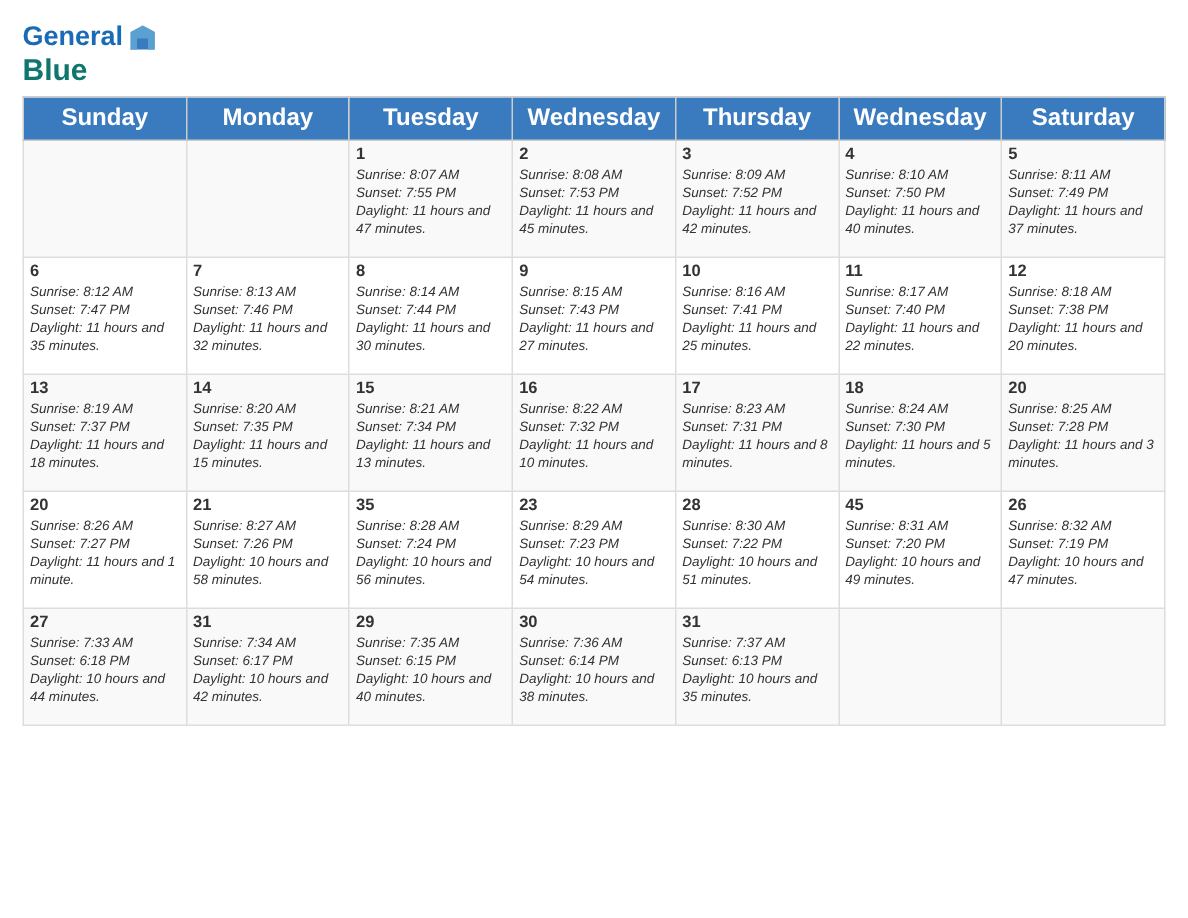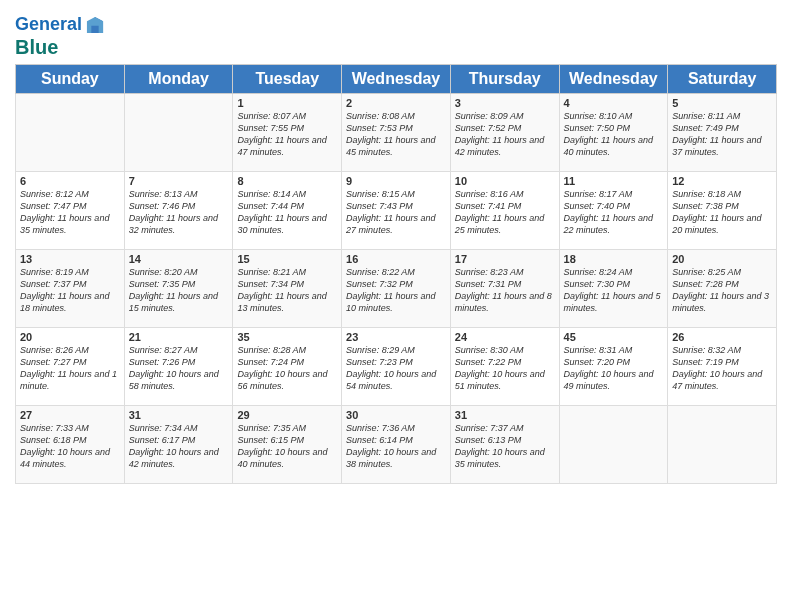--- a/index.html
+++ b/index.html
@@ -225,21 +225,21 @@
           </td>
           <td>
             <span class="day-number">35</span>
             <div class="day-info">Sunrise: 8:28 AM<br>Sunset: 7:24 PM<br>Daylight: 10 hours and 56 minutes.</div>
           </td>
           <td>
             <span class="day-number">23</span>
             <div class="day-info">Sunrise: 8:29 AM<br>Sunset: 7:23 PM<br>Daylight: 10 hours and 54 minutes.</div>
           </td>
           <td>
-            <span class="day-number">24</span>
+            <span class="day-number">28</span>
             <div class="day-info">Sunrise: 8:30 AM<br>Sunset: 7:22 PM<br>Daylight: 10 hours and 51 minutes.</div>
           </td>
           <td>
             <span class="day-number">45</span>
             <div class="day-info">Sunrise: 8:31 AM<br>Sunset: 7:20 PM<br>Daylight: 10 hours and 49 minutes.</div>
           </td>
           <td>
             <span class="day-number">26</span>
             <div class="day-info">Sunrise: 8:32 AM<br>Sunset: 7:19 PM<br>Daylight: 10 hours and 47 minutes.</div>
           </td>

